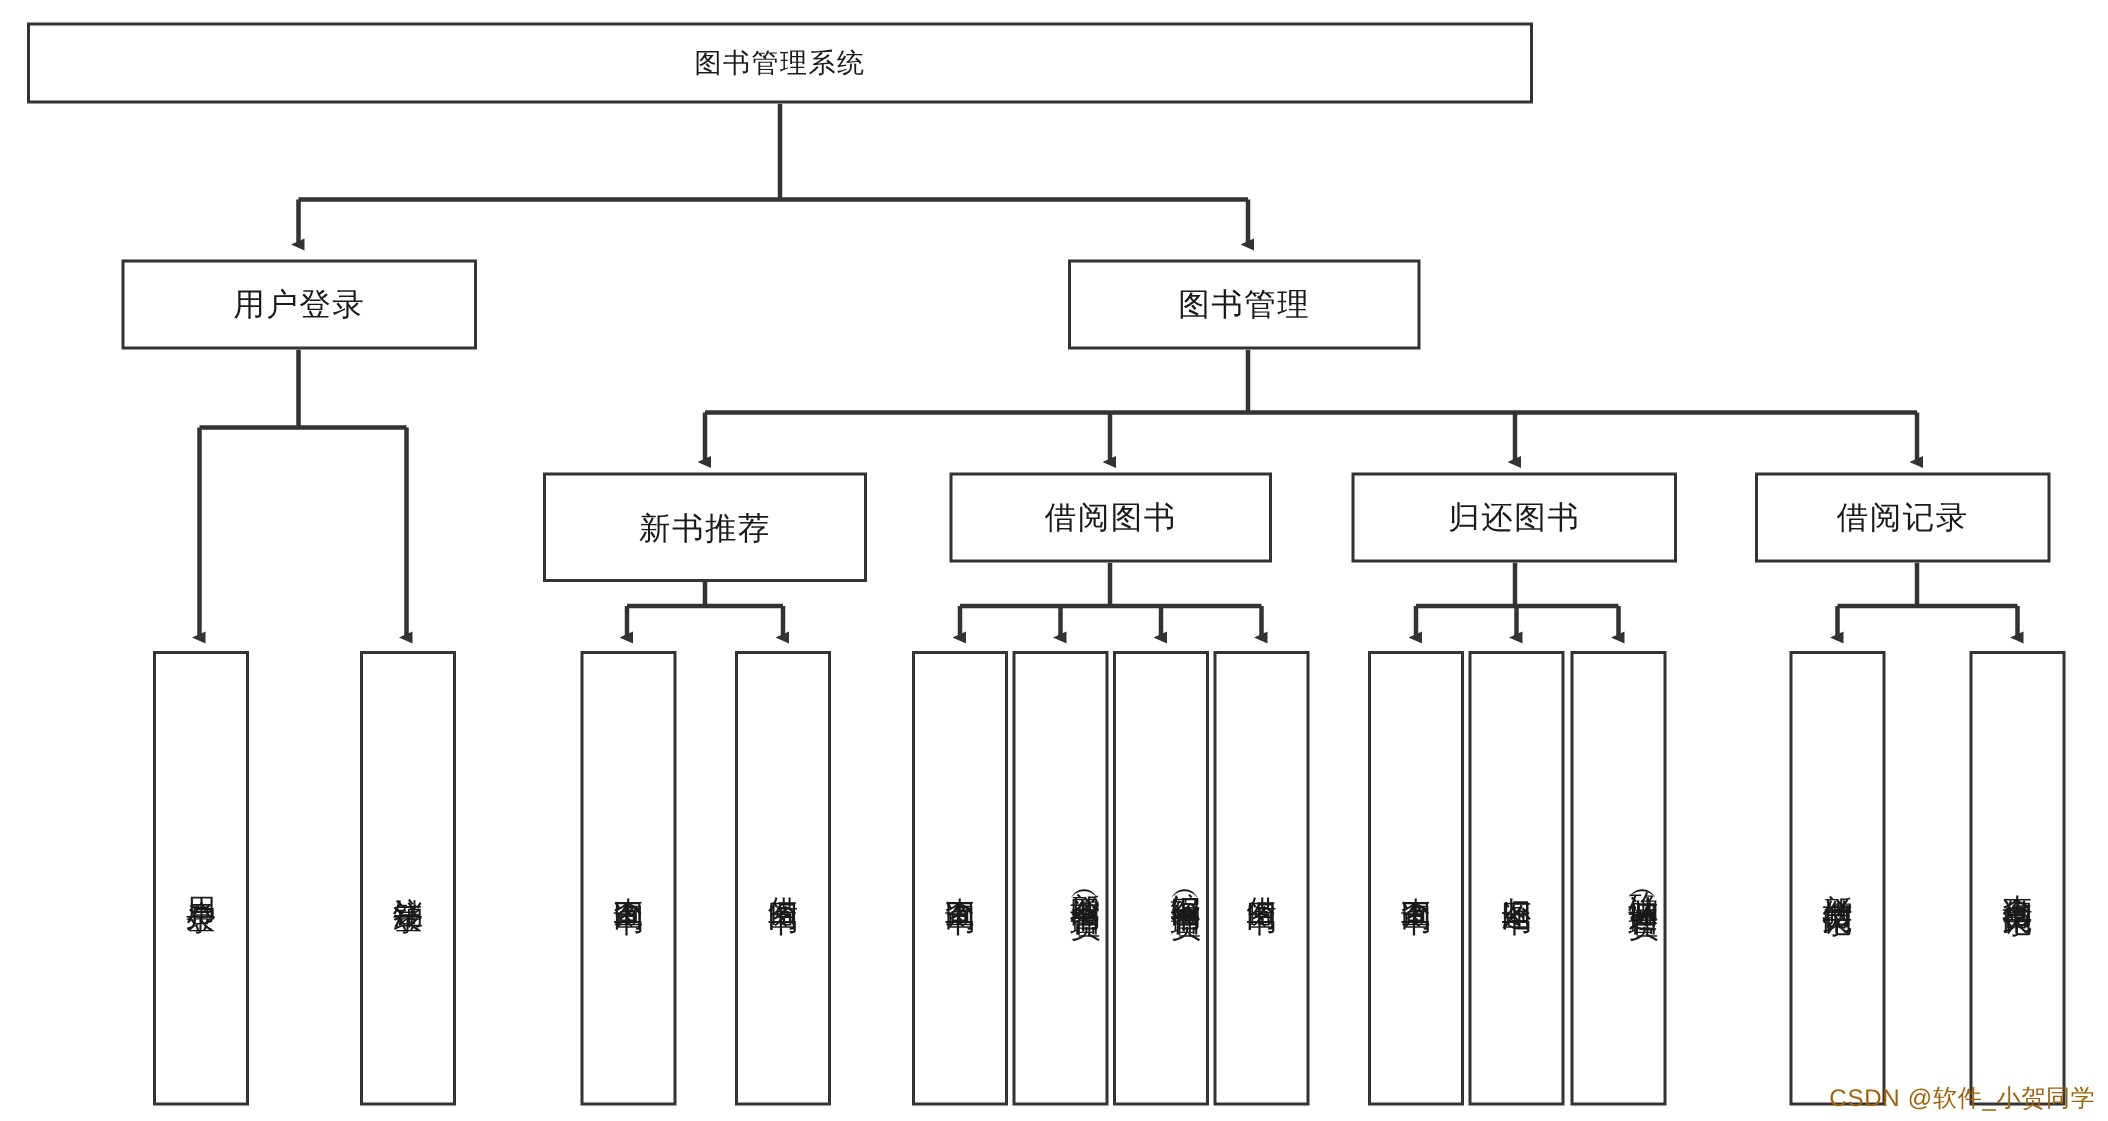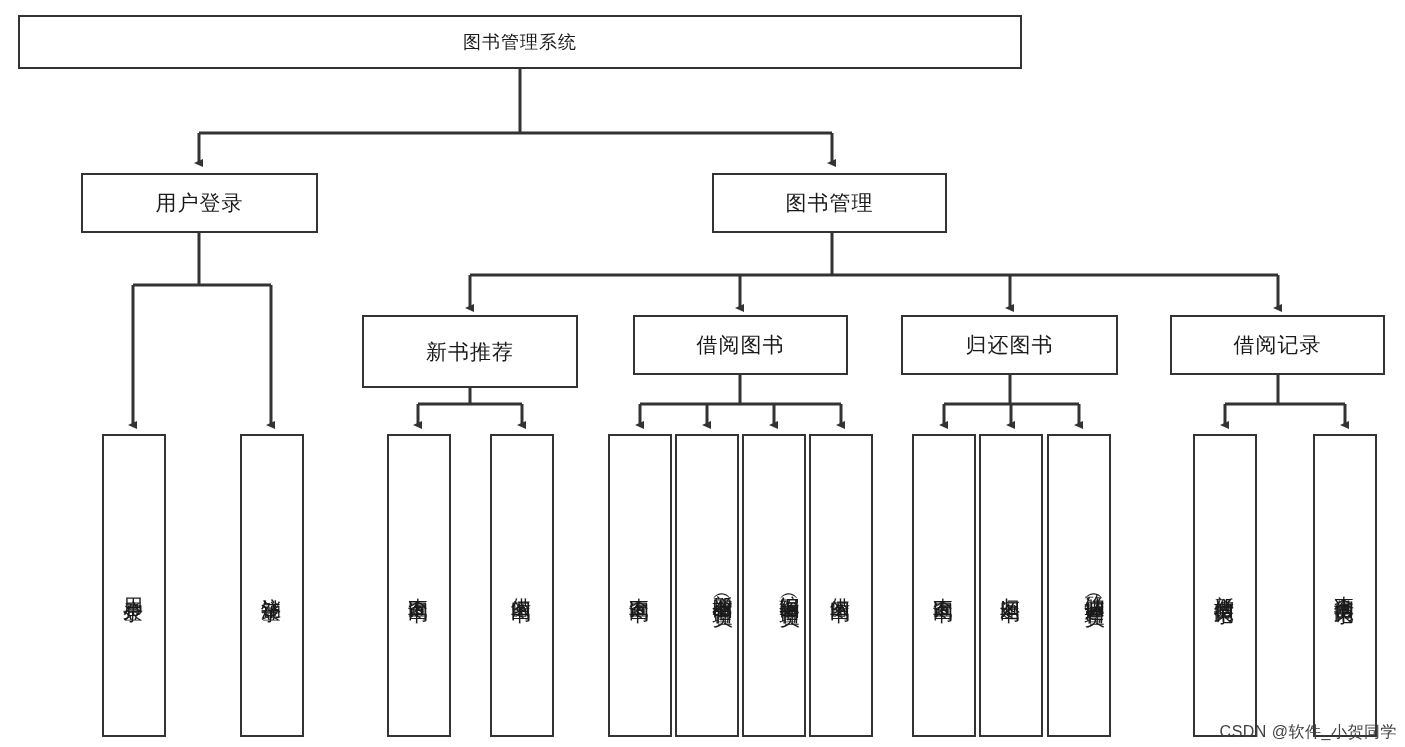--- a/index.html
+++ b/index.html
@@ -53,21 +53,21 @@
     padding-top: 0;
   }
   .node.root {
     font-size: 18px;
   }
   .watermark {
     position: absolute;
     right: 8px;
     bottom: 4px;
     font-size: 16px;
-    color: #404040;
+    color: #a16207;
     white-space: nowrap;
     letter-spacing: 0.5px;
   }
 </style>
 </head>
 <body>
 
 <div id="canvas">
 
   <svg id="wires" viewBox="0 0 1405 747">
@@ -121,21 +121,21 @@
   </svg>
 
   <div class="node horiz root" style="left:18px; top:15px; width:1004px; height:54px;">图书管理系统</div>
 
   <div class="node horiz" style="left:81px; top:173px; width:237px; height:60px;">用户登录</div>
   <div class="node horiz" style="left:712px; top:173px; width:235px; height:60px;">图书管理</div>
 
   <div class="node horiz" style="left:362px; top:315px; width:216px; height:73px;">新书推荐</div>
   <div class="node horiz" style="left:633px; top:315px; width:215px; height:60px;">借阅图书</div>
   <div class="node horiz" style="left:901px; top:315px; width:217px; height:60px;">归还图书</div>
-  <div class="node horiz" style="left:1170px; top:315px; width:215px; height:60px;">借阅记录</div>
+  <div class="node horiz" style="left:1170px; top:315px; width:197px; height:60px;">借阅记录</div>
 
   <div class="node vert short" style="left:102px; top:434px; width:64px; height:303px;">用户登录</div>
   <div class="node vert short" style="left:240px; top:434px; width:64px; height:303px;">注销登录</div>
 
   <div class="node vert short" style="left:387px; top:434px; width:64px; height:303px;">查询图书</div>
   <div class="node vert short" style="left:490px; top:434px; width:64px; height:303px;">借阅图书</div>
 
   <div class="node vert short" style="left:608px; top:434px; width:64px; height:303px;">查询图书</div>
   <div class="node vert" style="left:675px; top:434px; width:64px; height:303px;">新增图书（管理员）</div>
   <div class="node vert" style="left:742px; top:434px; width:64px; height:303px;">编辑图书（管理员）</div>

